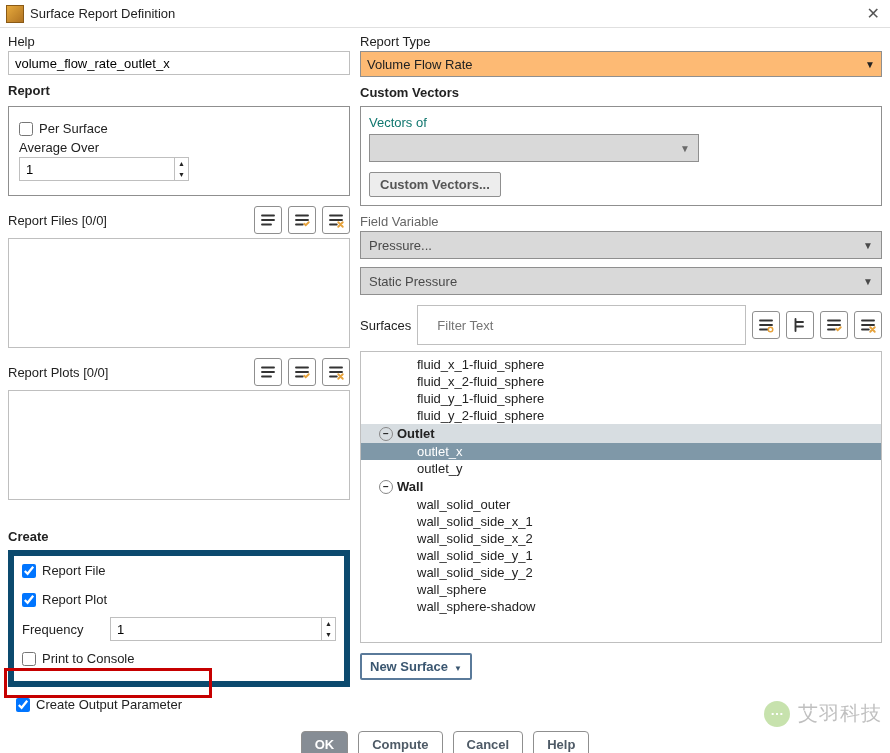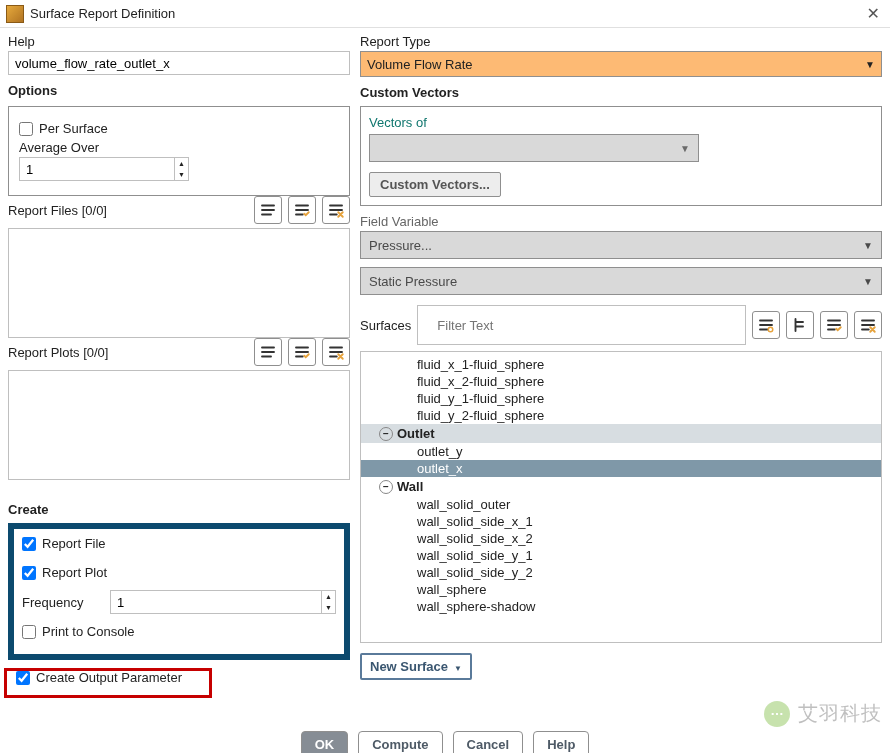--- a/index.html
+++ b/index.html
@@ -16,21 +16,21 @@
 .combo .arrow { font-size:10px; }
 .groupbox { border:1px solid #8f8f8f; margin-top:4px; }
 .groupbox-title { font-weight:700; padding:2px 0 4px 0; }
 .groupbox-inner { padding:10px 10px 14px 10px; }
 .chk { display:flex; align-items:center; gap:6px; margin:4px 0; }
 .chk input { width:14px; height:14px; }
 .spinner { height:24px; border:1px solid #bfbfbf; display:flex; align-items:center; background:#fff; }
 .spinner input { border:none; height:100%; padding:0 6px; width: calc(100% - 14px); }
 .spinner .arrows { width:14px; height:100%; display:flex; flex-direction:column; border-left:1px solid #bfbfbf; }
 .spinner .arrows span { flex:1; display:flex; align-items:center; justify-content:center; font-size:7px; cursor:pointer; }
-.section-head { display:flex; align-items:center; justify-content:space-between; }
+.section-head { display:flex; align-items:center; justify-content:space-between; margin-top:10px; }
 .icon-btns { display:flex; gap:6px; }
 .sq { width:28px; height:28px; border:1px solid #8f8f8f; border-radius:3px; background:#fff; display:flex; align-items:center; justify-content:center; cursor:pointer; }
 .sq svg { width:18px; height:18px; }
 .listbox { width:100%; height:110px; border:1px solid #bfbfbf; margin-top:4px; }
 .gray-combo { background:#d9d9d9; border:1px solid #8f8f8f; height:28px; display:flex; align-items:center; justify-content:space-between; padding:0 8px; color:#4a4a4a; }
 .gray-combo .arrow { font-size:10px; }
 .gray-combo.disabled { color:#6a6a6a; }
 .cv-group { border:1px solid #8f8f8f; padding:8px; margin-top:2px; background:#fff; }
 .btn-like { border:1px solid #8f8f8f; background:#ededed; padding:4px 10px; font-weight:700; color:#555; display:inline-block; border-radius:2px; cursor:pointer; }
 .surfaces-row { display:flex; align-items:center; gap:6px; margin-top:10px; }
@@ -66,21 +66,21 @@
   <div class="icon"></div>
   <span>Surface Report Definition</span>
   <span class="close">✕</span>
 </div>
 
 <div class="content">
   <div class="left-col">
     <div class="label">Help</div>
     <input type="text" class="field" value="volume_flow_rate_outlet_x" style="">
 
-    <div class="groupbox-title" style="margin-top:6px">Options</div>
+    <div class="groupbox-title" style="margin-top:6px">Report</div>
     <div class="groupbox">
       <div class="groupbox-inner">
         <label class="chk">
           <input type="checkbox" style="">
             <span>Per Surface</span>
         </label>
         <div class="label">Average Over</div>
         <div class="spinner" style="width:170px">
           <input value="1" style="">
           <div class="arrows">
@@ -132,21 +132,21 @@
         <div class="sq">
             <svg viewBox="0 0 24 24">
               <path d="M4 6h16M4 12h16M4 18h9" stroke="#333" stroke-width="2.5" fill="none" stroke-linecap="round"></path>
               <path d="M15 15l6 6M21 15l-6 6" stroke="#e6a23c" stroke-width="2.5" fill="none" stroke-linecap="round"></path>
             </svg>
           </div>
       </div>
     </div>
     <div class="listbox"></div>
 
-    <div class="groupbox-title" style="margin-top:20px">Create</div>
+    <div class="groupbox-title" style="margin-top:27px">Create</div>
     <div class="create-box">
       <div class="row">
           <label class="chk">
             <input type="checkbox" checked="" style="">
             <span>Report File</span>
           </label>
         </div>
       <div class="row">
           <label class="chk">
             <input type="checkbox" checked="" style="">
@@ -239,22 +239,22 @@
     <div class="surf-list-wrap">
       <div class="surf-list surf-scroll">
         <div class="surf-item">fluid_x_1-fluid_sphere</div>
         <div class="surf-item">fluid_x_2-fluid_sphere</div>
         <div class="surf-item">fluid_y_1-fluid_sphere</div>
         <div class="surf-item">fluid_y_2-fluid_sphere</div>
         <div class="surf-grp surf-grp-row">
             <span class="tgl">−</span>
             <span>Outlet</span>
           </div>
+        <div class="surf-item surf-sel">outlet_x</div>
         <div class="surf-item">outlet_y</div>
-        <div class="surf-item surf-sel">outlet_x</div>
         <div class="surf-grp">
             <span class="tgl">−</span>
             <span>Wall</span>
           </div>
         <div class="surf-item">wall_solid_outer</div>
         <div class="surf-item">wall_solid_side_x_1</div>
         <div class="surf-item">wall_solid_side_x_2</div>
         <div class="surf-item">wall_solid_side_y_1</div>
         <div class="surf-item">wall_solid_side_y_2</div>
         <div class="surf-item">wall_sphere</div>

